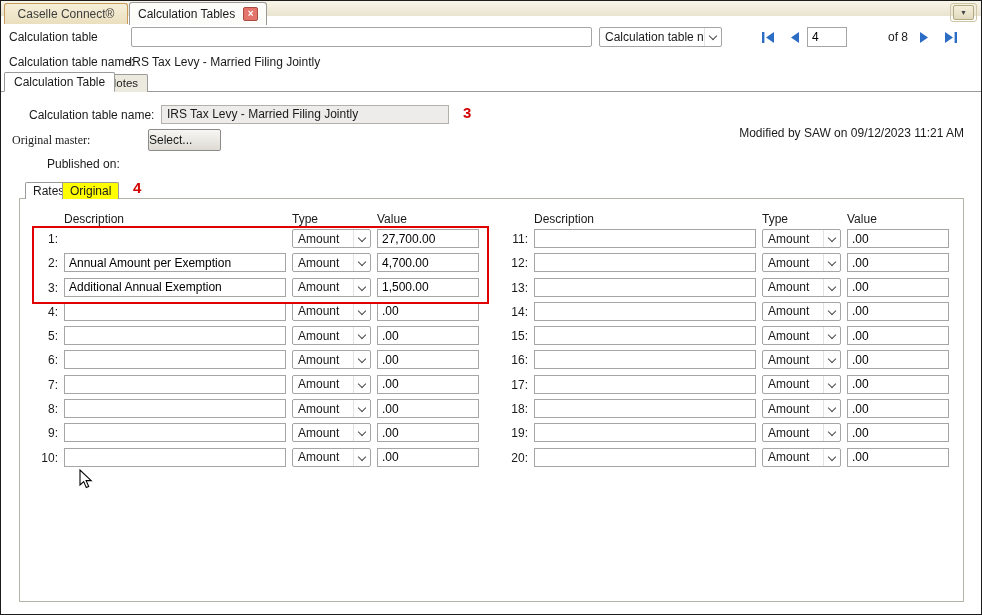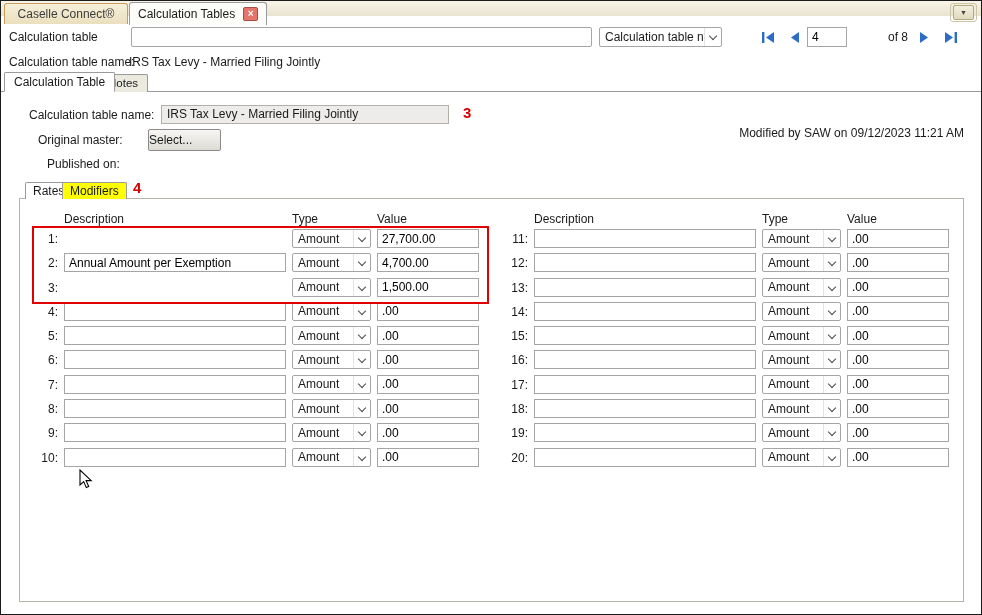--- a/index.html
+++ b/index.html
@@ -54,21 +54,21 @@
                        border-bottom:none; z-index:1; font-size:11.5px; }
 
   
   .form-label-name { position:absolute; left:28px; top:107px; }
   .name-box { position:absolute; left:160px; top:104px; width:288px; height:19px; background:#edecea;
               border:1px solid #b3b0a9; padding:0 5px; line-height:17px; white-space:nowrap; overflow:hidden; }
   .step-num { position:absolute; color:#d40000; font-weight:bold; font-size:15px; }
   .step3 { left:462px; top:103px; }
   .step4 { left:132px; top:178px; }
   .modified { position:absolute; right:17px; top:125px; }
-  .form-label-master { position:absolute; left:37px; top:132px; }
+  .form-label-master { position:absolute; left:11px; top:132px;font-family:Liberation Serif, serif; }
   .select-btn { position:absolute; left:147px; top:128px; width:73px; height:22px;
                 background:linear-gradient(#f7f6f4,#dddbd3); border:1px solid #8b8b8b; border-radius:2px;
                 text-align:left; line-height:20px; cursor:default; }
   .form-label-published { position:absolute; left:46px; top:156px; }
 
   
   .sub-tab { position:absolute; top:181px; height:17px; line-height:16px; border:1px solid #9a9a9a;
              border-bottom:none; border-radius:2px 2px 0 0; padding:0 7px; z-index:2; }
   .sub-tab-rates { left:24px; background:#fff; }
   .sub-tab-modifiers { left:61px; background:#ffff00; font-weight:normal; }
@@ -146,21 +146,21 @@
 
   <span class="form-label-name">Calculation table name:</span>
   <div class="name-box">IRS Tax Levy - Married Filing Jointly</div>
   <span class="step-num step3">3</span>
   <span class="modified">Modified by SAW on 09/12/2023 11:21 AM</span>
   <span class="form-label-master">Original master:</span>
   <div class="select-btn">Select...</div>
   <span class="form-label-published">Published on:</span>
 
   <div class="sub-tab sub-tab-rates">Rates</div>
-  <div class="sub-tab sub-tab-modifiers">Modifiers</div>
+  <div class="sub-tab sub-tab-modifiers">Original</div>
   <span class="step-num step4">4</span>
 
   <div class="grid-panel">
     <span class="grid-header gh-desc-l">Description</span>
     <span class="grid-header gh-type-l">Type</span>
     <span class="grid-header gh-val-l">Value</span>
     <span class="grid-header gh-desc-r">Description</span>
     <span class="grid-header gh-type-r">Type</span>
     <span class="grid-header gh-val-r">Value</span>
     <div class="rows-group" id="left-rows">
@@ -176,20 +176,21 @@
           <span class="row-num">2:</span>
           <input type="text" class="row-desc" value="Annual Amount per Exemption" style="">
           <div class="combo row-combo">
             <span class="combo-text">Amount</span>
             <span class="combo-arrow"></span>
           </div>
           <input type="text" class="row-value" value="4,700.00" style="">
         </div>
         <div class="row">
           <span class="row-num">3:</span>
+          <input type="text" class="row-desc" value="Additional Annual Exemption" style="">
           <div class="combo row-combo">
             <span class="combo-text">Amount</span>
             <span class="combo-arrow"></span>
           </div>
           <input type="text" class="row-value" value="1,500.00" style="">
         </div>
         <div class="row">
           <span class="row-num">4:</span>
           <input type="text" class="row-desc" style="">
           <div class="combo row-combo">

